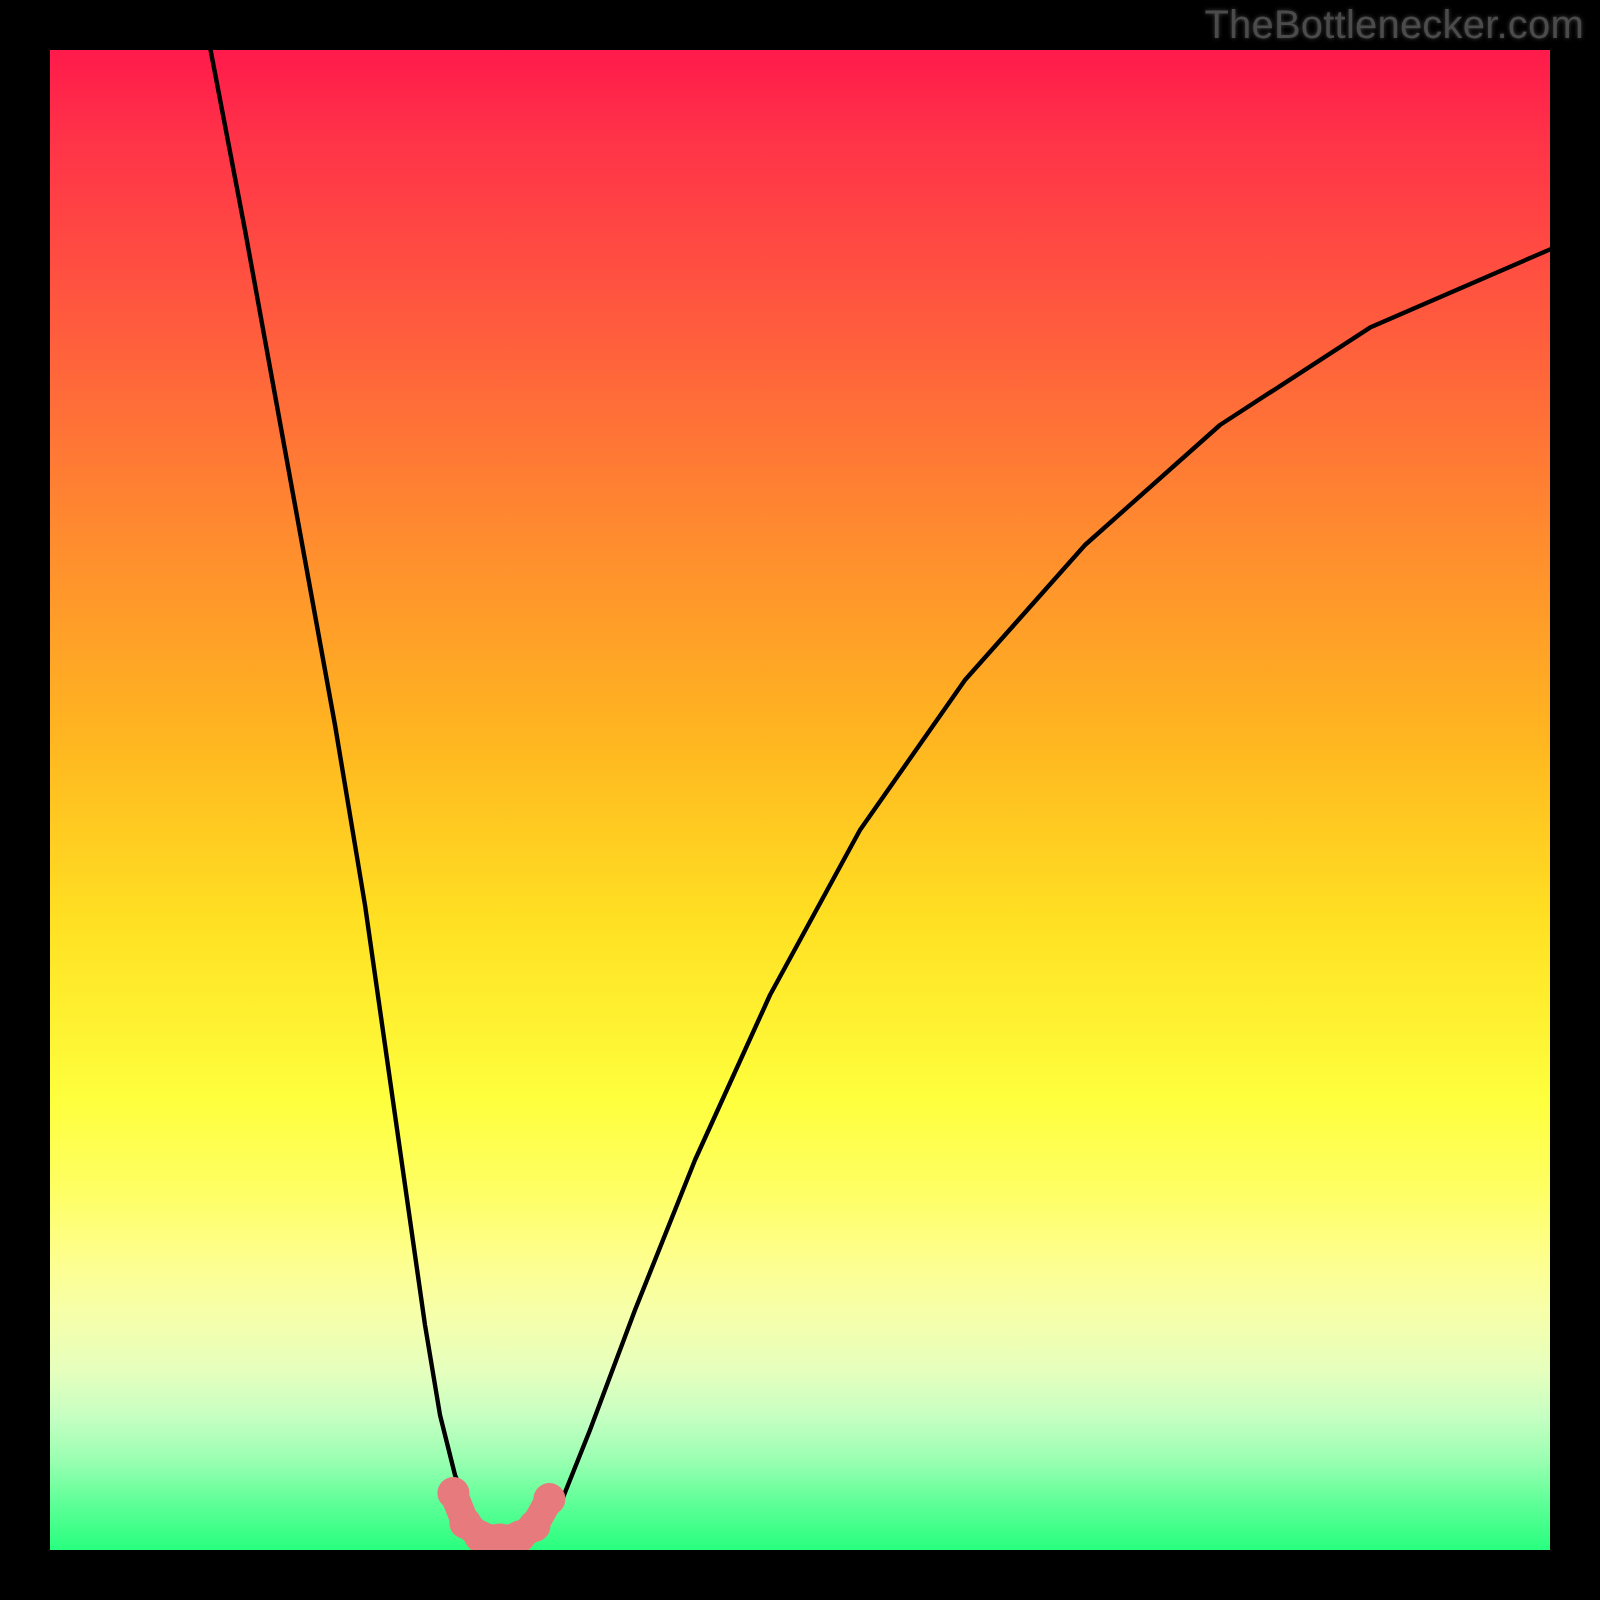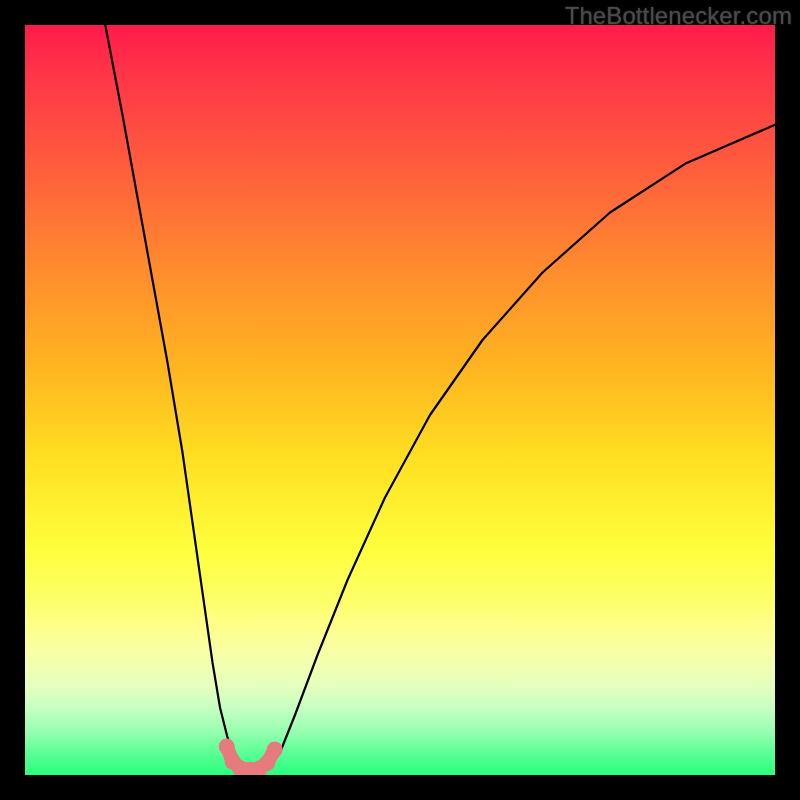--- a/index.html
+++ b/index.html
@@ -32,21 +32,21 @@
       #c7ffc2 91%,
       #9affb2 94%,
       #5cff96 97%,
       #28ff7e 100%);
   }
   .watermark {
     position: absolute;
     top: 2px;
     right: 8px;
     color: #4b4b4b;
-    font-size: 24px;
+    font-size: 20px;
     font-weight: 500;
     letter-spacing: 0.1px;
     text-shadow: 0 0 2px rgba(255,255,255,0.25);
     user-select: none;
   }
   svg.curves {
     position: absolute;
     left: 0;
     top: 0;
     width: 750px;

